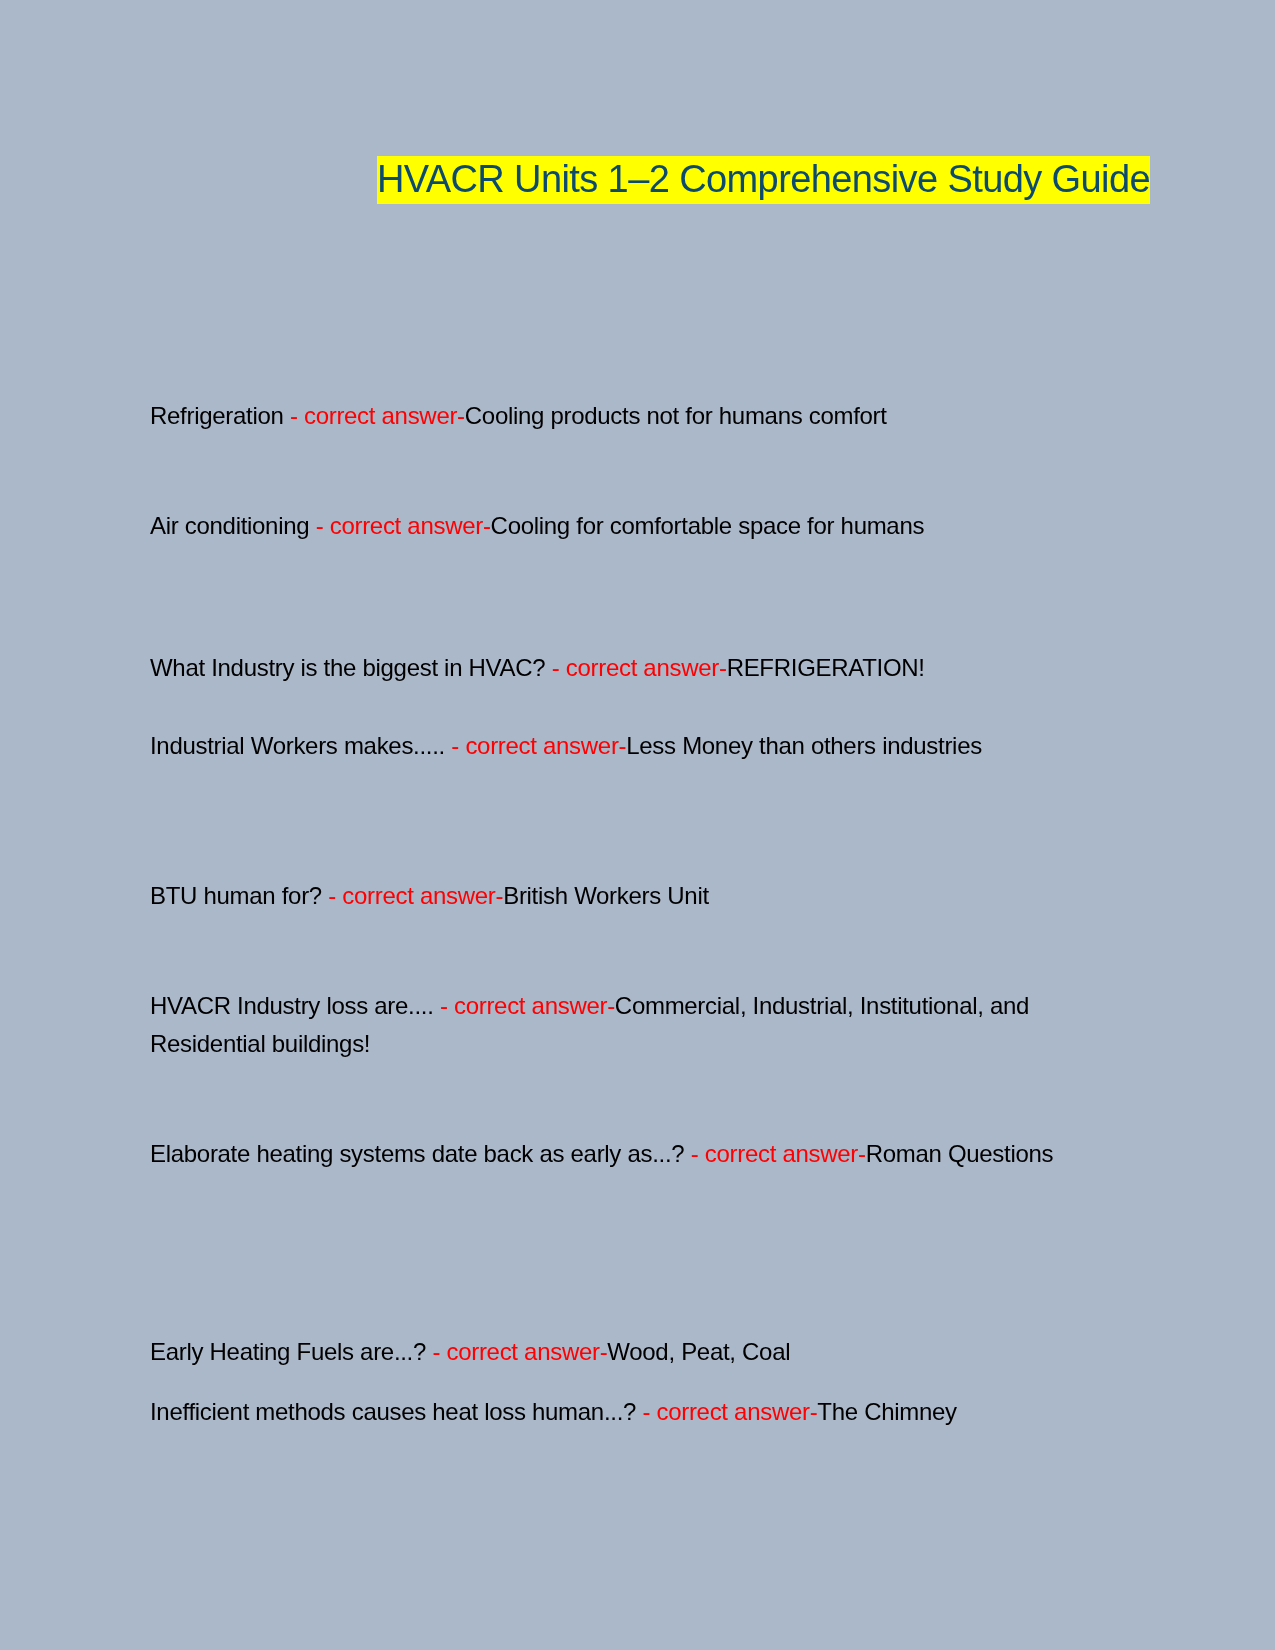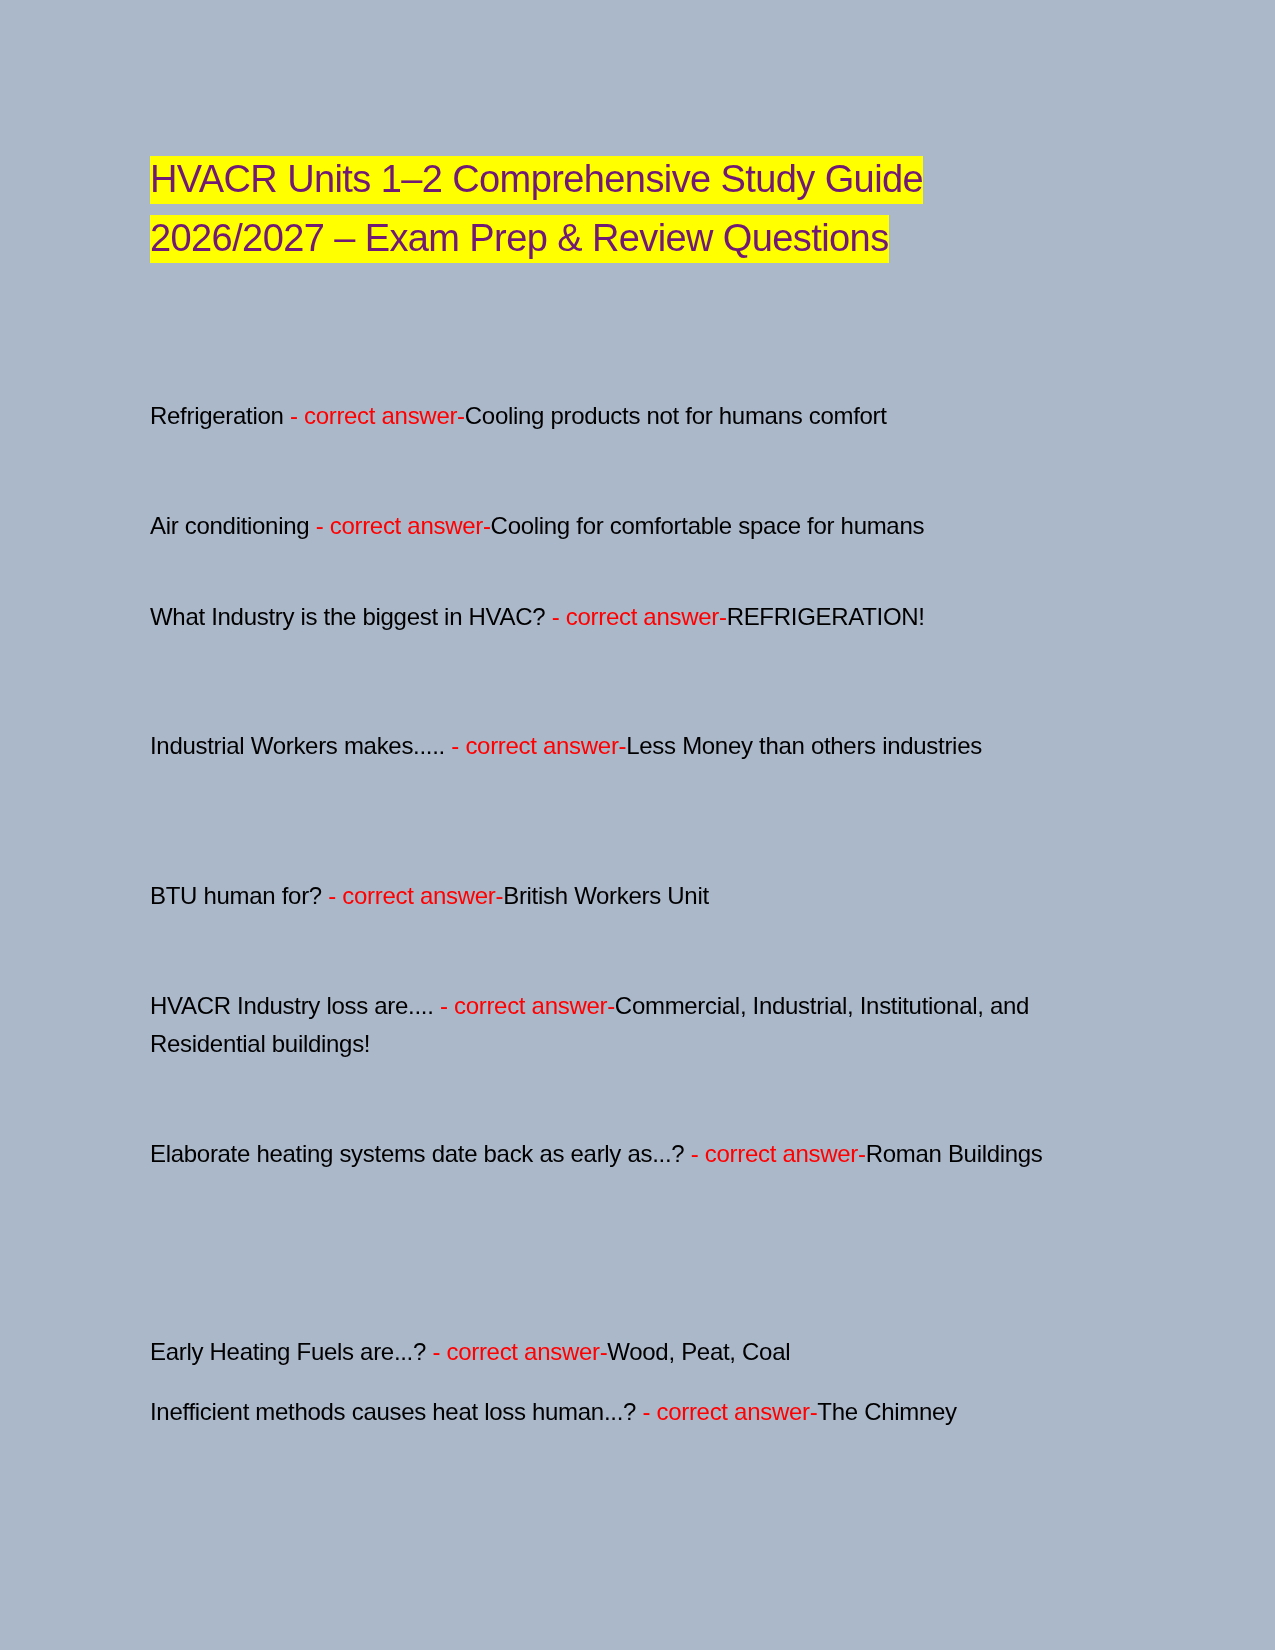--- a/index.html
+++ b/index.html
@@ -23,22 +23,23 @@
   }
   .title {
     position: absolute;
     left: 0;
     top: 150px;
     width: 1000px;
     margin: 0;
     font-weight: normal;
     font-size: 38px;
     line-height: 59px;
-    color: #701a75;
+    color: #0c4a6e;
     letter-spacing: -0.6px;
+    text-align: right;
   }
   .title .hl {
     background: #ffff00;
     padding: 2px 0 4px 0;
     box-decoration-break: clone;
     -webkit-box-decoration-break: clone;
   }
   .qa {
     position: absolute;
     left: 0;
@@ -53,49 +54,48 @@
     font-weight: normal;
   }
 </style>
 </head>
 <body>
 
 <div class="page">
 
   <h1 class="title">
     <span class="hl">HVACR Units 1–2 Comprehensive Study Guide</span><br>
-    <span class="hl">2026/2027 – Exam Prep &amp; Review Questions</span>
   </h1>
 
   <p class="qa" style="top:397px">
     <span>Refrigeration </span><span class="marker">- correct answer-</span><span>Cooling products not for humans comfort</span>
   </p>
 
   <p class="qa" style="top:507px">
     <span>Air conditioning </span><span class="marker">- correct answer-</span><span>Cooling for comfortable space for humans</span>
   </p>
 
-  <p class="qa" style="top:598px">
+  <p class="qa" style="top:649px">
     <span>What Industry is the biggest in HVAC? </span><span class="marker">- correct answer-</span><span>REFRIGERATION!</span>
   </p>
 
   <p class="qa" style="top:727px">
     <span>Industrial Workers makes..... </span><span class="marker">- correct answer-</span><span>Less Money than others industries</span>
   </p>
 
   <p class="qa" style="top:877px">
     <span>BTU human for? </span><span class="marker">- correct answer-</span><span>British Workers Unit</span>
   </p>
 
   <p class="qa" style="top:987px">
     <span>HVACR Industry loss are.... </span><span class="marker">- correct answer-</span><span>Commercial, Industrial, Institutional, and Residential buildings!</span>
   </p>
 
   <p class="qa" style="top:1135px">
-    <span>Elaborate heating systems date back as early as...? </span><span class="marker">- correct answer-</span><span>Roman Buildings</span>
+    <span>Elaborate heating systems date back as early as...? </span><span class="marker">- correct answer-</span><span>Roman Questions</span>
   </p>
 
   <p class="qa" style="top:1333px">
     <span>Early Heating Fuels are...? </span><span class="marker">- correct answer-</span><span>Wood, Peat, Coal</span>
   </p>
 
   <p class="qa" style="top:1393px">
     <span>Inefficient methods causes heat loss human...? </span><span class="marker">- correct answer-</span><span>The Chimney</span>
   </p>
 

